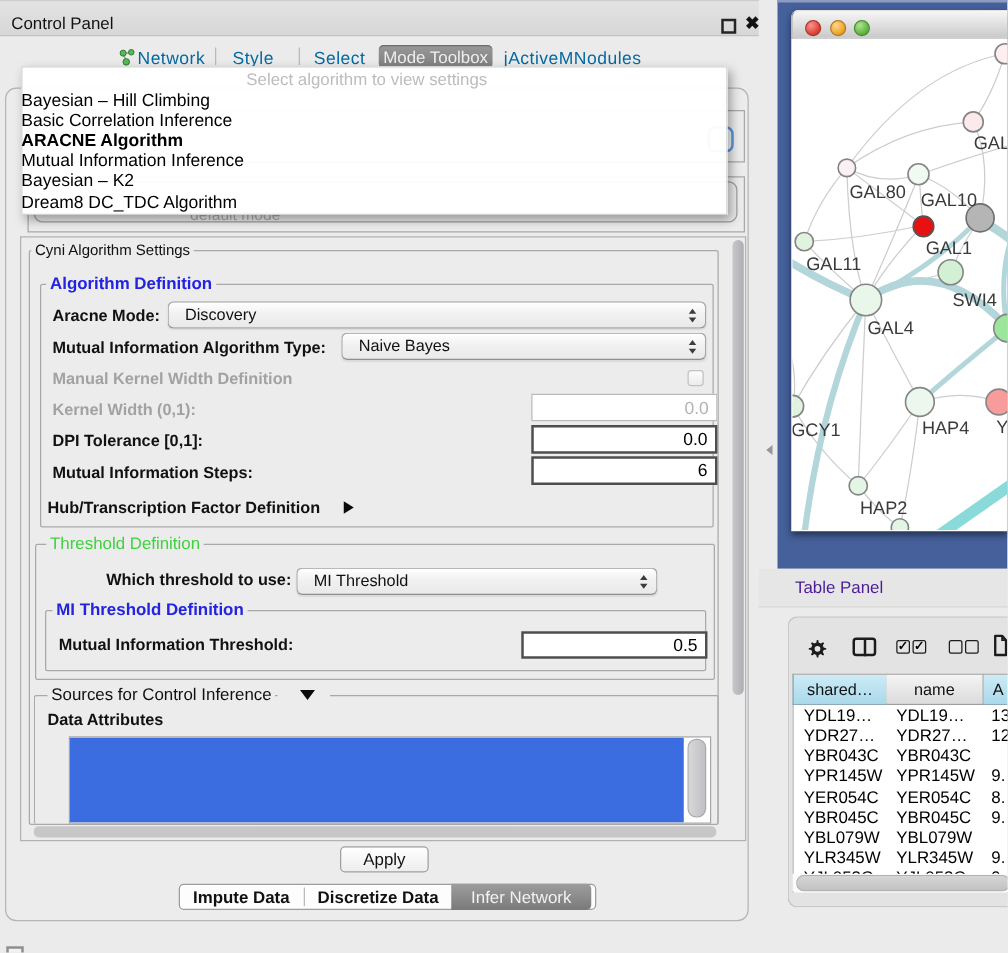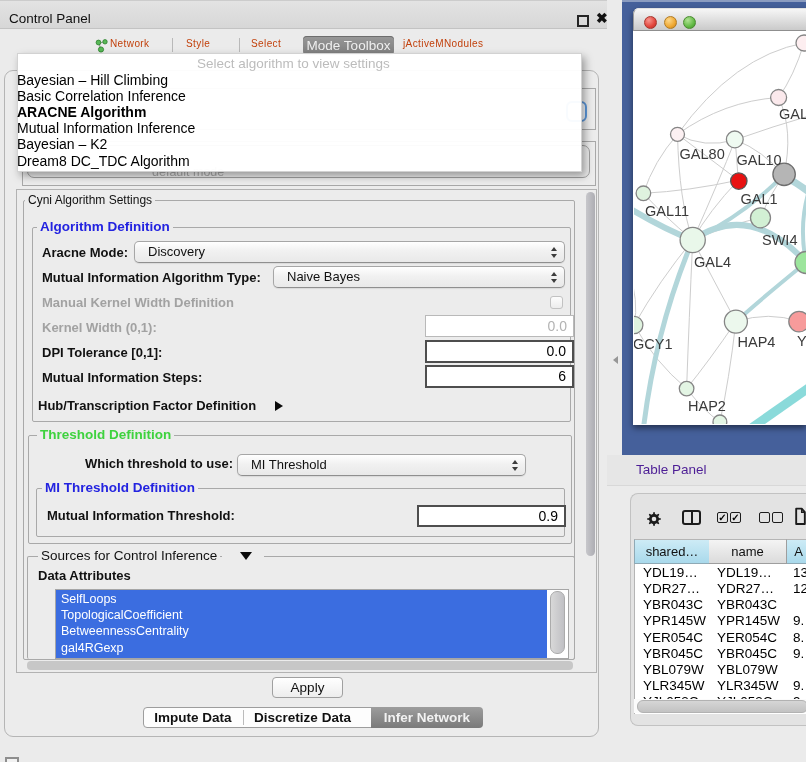--- a/index.html
+++ b/index.html
@@ -9,21 +9,21 @@
 .glbl{position:absolute;font-size:13px;font-weight:bold;color:#a2a2a2;white-space:nowrap;}
 .combo{position:absolute;height:20px;border:1px solid #a6a6a6;border-bottom-color:#8f8f8f;border-radius:5px;background:linear-gradient(#ffffff,#f1f1f1 45%,#e9e9e9);box-shadow:0 1px 1px rgba(0,0,0,0.08);}
 .combo .tx{position:absolute;left:13px;top:0;font-size:13px;color:#111;line-height:20px;white-space:nowrap;}
 .arr{position:absolute;right:7px;width:0;height:0;}
 .arr.up{top:4.5px;border-left:3.5px solid transparent;border-right:3.5px solid transparent;border-bottom:4.5px solid #3c3c3c;}
 .arr.dn{bottom:4.5px;border-left:3.5px solid transparent;border-right:3.5px solid transparent;border-top:4.5px solid #3c3c3c;}
 .inp{position:absolute;background:#fff;font-size:14px;text-align:right;white-space:nowrap;}
 .grp{position:absolute;border:1px solid #a9a9a9;border-radius:2px;}
 .gt{position:absolute;background:#ececec;padding:0 3px;white-space:nowrap;font-size:12px;color:#111;line-height:14px;}
 .sep{position:absolute;width:1px;height:14px;background:#b9b9b9;top:38px;}
-.tabtx{position:absolute;top:38px;font-size:10px;letter-spacing:0.4px;color:#c2410c;white-space:nowrap;}
+.tabtx{position:absolute;top:38px;font-size:14px;letter-spacing:0.4px;color:#0369a1;white-space:nowrap;}
 </style></head>
 <body>
 
 <div class="abs" style="left:0;top:5;width:607px;height:27px;background:linear-gradient(#e3e3e3,#d7d7d7);border-top:1px solid #cccccc;border-bottom:1px solid #c3c3c3;"></div>
 <div class="abs" style="left:9px;top:5px;height:27px;line-height:27px;font-size:13.5px;color:#111;">Control Panel</div>
 <div class="abs" style="left:577px;top:15px;width:8px;height:8px;border:2px solid #252525;"></div>
 <div class="abs" style="left:596px;top:10px;font-size:14px;font-weight:900;color:#111;">✖</div>
 
 <svg class="abs" style="left:95px;top:39px;" width="13" height="14" viewBox="0 0 13 14">
 <line x1="3.5" y1="4" x2="9.5" y2="3" stroke="#9a9a9a" stroke-width="1.2"></line>
@@ -76,49 +76,48 @@
 <div class="glbl" style="left:42px;top:320px;">Kernel Width (0,1):</div>
 <div class="inp" style="left:425px;top:315px;width:141px;height:20px;border:1px solid #b9b9b9;line-height:20px;padding-right:6px;color:#b3b3b3;">0.0</div>
 <div class="lbl" style="left:42px;top:345px;">DPI Tolerance [0,1]:</div>
 <div class="inp" style="left:425px;top:340px;width:139px;height:19px;border:2px solid #4e4e4e;line-height:19px;padding-right:6px;color:#000;">0.0</div>
 <div class="lbl" style="left:42px;top:370px;">Mutual Information Steps:</div>
 <div class="inp" style="left:425px;top:365px;width:139px;height:19px;border:2px solid #4e4e4e;line-height:19px;padding-right:6px;color:#000;">6</div>
 <div class="lbl" style="left:38px;top:398px;">Hub/Transcription Factor Definition</div>
 <div class="abs" style="left:275px;top:401px;width:0;height:0;border-top:5.5px solid transparent;border-bottom:5.5px solid transparent;border-left:8px solid #0a0a0a;"></div>
 
 <div class="grp" style="left:28px;top:435px;width:542px;height:107px;"></div>
-<div class="gt" style="left:37px;top:428px;font-size:13.5px;font-weight:bold;color:#3ed23e;">Threshold Definition</div>
+<div class="gt" style="left:37px;top:428px;font-size:13.5px;font-weight:normal;color:#3ed23e;">Threshold Definition</div>
 <div class="lbl" style="left:85px;top:456px;">Which threshold to use:</div>
 <div class="combo" style="left:237px;top:454px;width:287px;">
     <span class="tx">MI Threshold</span>
     <span class="arr up"></span>
     <span class="arr dn"></span>
   </div>
 <div class="grp" style="left:36px;top:488px;width:527px;height:47px;"></div>
 <div class="gt" style="left:42px;top:481px;font-size:13.5px;font-weight:bold;color:#2323e0;">MI Threshold Definition</div>
 <div class="lbl" style="left:47px;top:508px;">Mutual Information Threshold:</div>
-<div class="inp" style="left:417px;top:505px;width:139px;height:18px;border:2px solid #4e4e4e;line-height:18px;padding-right:6px;color:#000;">0.9</div>
+<div class="inp" style="left:417px;top:505px;width:139px;height:18px;border:2px solid #4e4e4e;line-height:18px;padding-right:6px;color:#000;">0.5</div>
 
 <div class="grp" style="left:27px;top:556px;width:546px;height:102px;border-bottom:none;"></div>
 <div class="gt" style="left:38px;top:549px;font-size:13.5px;">Sources for Control Inference</div>
 <div class="abs" style="left:222px;top:550px;width:42px;height:12px;background:#ececec;"></div>
 <div class="abs" style="left:240px;top:552px;width:0;height:0;border-left:6.5px solid transparent;border-right:6.5px solid transparent;border-top:8px solid #0a0a0a;"></div>
 <div class="lbl" style="left:38px;top:568px;">Data Attributes</div>
 <div class="abs" style="left:55px;top:589px;width:512px;height:68px;border:1px solid #a6a6a6;background:#fff;overflow:hidden;">
   <div class="abs" style="left:0;top:0;width:491px;height:68px;background:#3b6de0;"></div>
-  <div class="abs" style="left:5px;top:1px;width:480px;font-size:12.5px;color:#fff;line-height:16.2px;">SelfLoops<br>TopologicalCoefficient<br>BetweennessCentrality<br>gal4RGexp</div>
   <div class="abs" style="left:494px;top:1px;width:13px;height:61px;background:linear-gradient(90deg,#d8d8d8,#c0c0c4);border:1px solid #ababab;border-radius:7px;"></div>
 </div>
 
 <div class="abs" style="left:272px;top:677px;width:69px;height:19px;border:1px solid #a0a0a0;border-radius:4px;background:linear-gradient(#ffffff,#ededed);text-align:center;line-height:19px;font-size:13.5px;color:#111;">Apply</div>
 <div class="abs" style="left:143px;top:707px;width:332px;height:19px;border:1px solid #9d9d9d;border-radius:4px;background:#fdfdfd;"></div>
 <div class="abs" style="left:143px;top:707px;width:100px;height:21px;line-height:21px;text-align:center;font-size:13.5px;font-weight:bold;color:#111;">Impute Data</div>
 <div class="abs" style="left:243px;top:710px;width:1px;height:15px;background:#bbbbbb;"></div>
 <div class="abs" style="left:244px;top:707px;width:117px;height:21px;line-height:21px;text-align:center;font-size:13.5px;font-weight:bold;color:#111;">Discretize Data</div>
-<div class="abs" style="left:361px;top:707px;width:112px;height:21px;background:linear-gradient(#9d9d9d,#7a7a7a);border-radius:0 4px 4px 0;line-height:21px;text-align:center;font-size:13.5px;font-weight:bold;color:#f2f2f2;margin-left:10px;">Infer Network</div>
+<div class="abs" style="left:361px;top:707px;width:112px;height:21px;background:linear-gradient(#9d9d9d,#7a7a7a);border-radius:0 4px 4px 0;line-height:21px;text-align:center;font-size:13.5px;font-weight:normal;color:#f2f2f2;">Infer Network</div>
 <div class="abs" style="left:5px;top:757px;width:10px;height:10px;border:2px solid #8e8e8e;background:#f2f2f2;"></div>
 
 <div class="abs" style="left:622px;top:0;width:184px;height:455px;background:#45609b;"></div>
 <div class="abs" style="left:622px;top:0;width:184px;height:2px;background:#8b9cc0;"></div>
 <div class="abs" style="left:613px;top:356px;width:0;height:0;border-top:4px solid transparent;border-bottom:4px solid transparent;border-right:5px solid #969696;"></div>
 
 <div class="abs" style="left:633px;top:8px;width:173px;height:417px;border-radius:6px 0 0 0;box-shadow:0 3px 6px rgba(0,0,0,0.5);background:#fff;"></div>
 <div class="abs" style="left:633px;top:8px;width:173px;height:23px;border-radius:6px 0 0 0;background:linear-gradient(#f6f6f6,#cacaca);border-top:1px solid #e2e2e2;border-left:1px solid #9a9a9a;border-bottom:1px solid #8f8f8f;box-sizing:border-box;"></div>
 <div class="abs" style="left:644px;top:15.5px;width:11px;height:11px;border-radius:50%;background:radial-gradient(circle at 35% 30%,#f7958e,#e2463c 60%,#b03028);border:0.5px solid #a8352c;"></div>
 <div class="abs" style="left:663.5px;top:15.5px;width:11px;height:11px;border-radius:50%;background:radial-gradient(circle at 35% 30%,#fcd789,#efa832 60%,#c07f1f);border:0.5px solid #b27b21;"></div>

